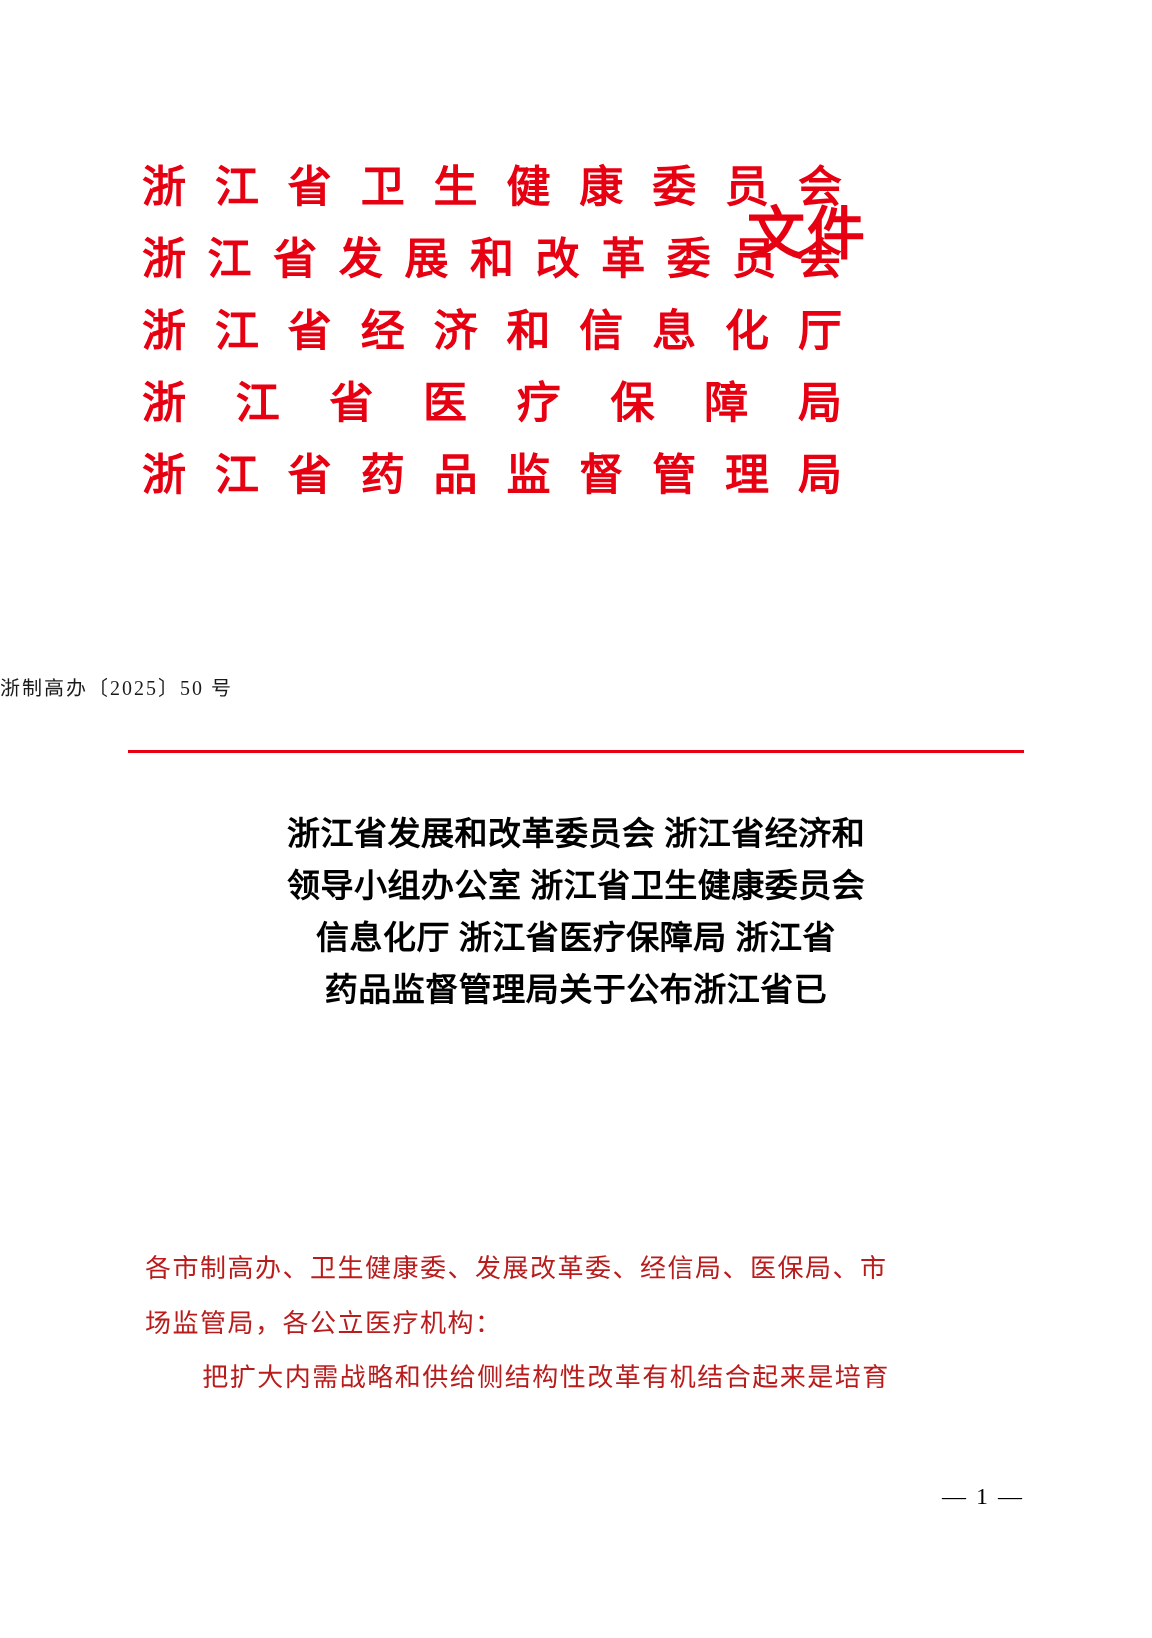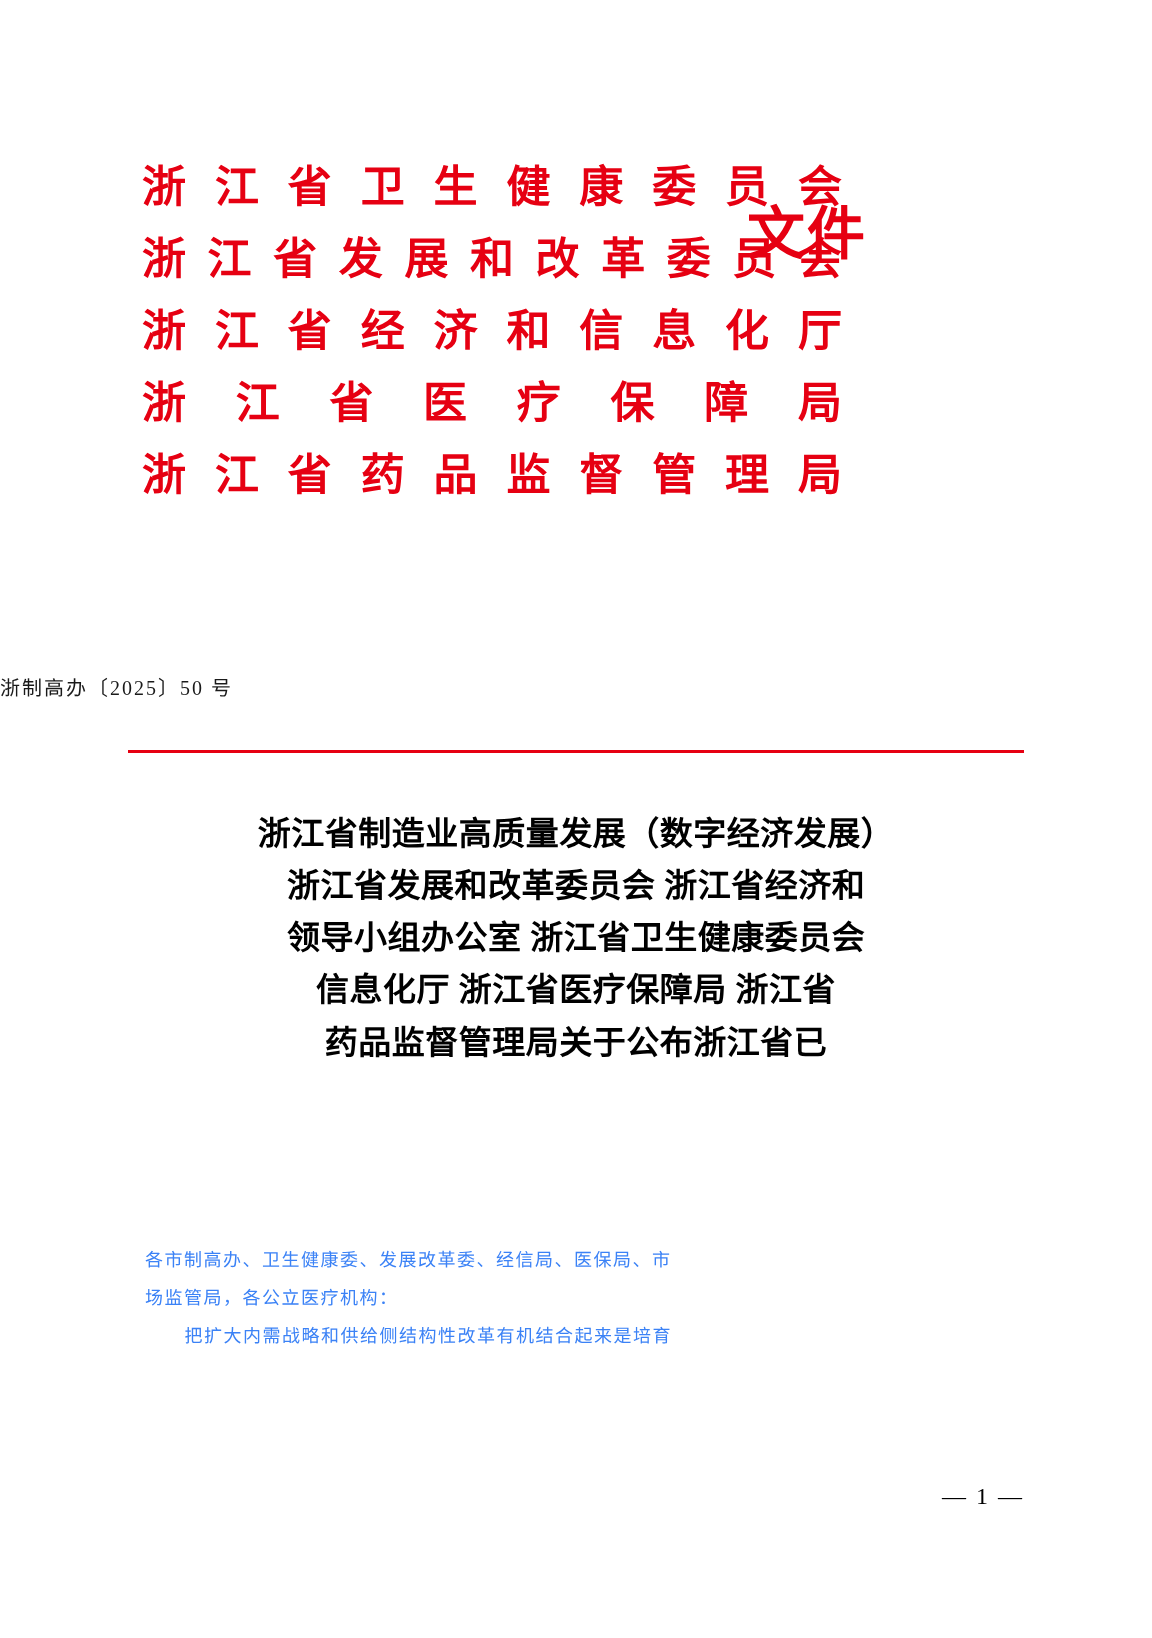--- a/index.html
+++ b/index.html
@@ -112,24 +112,24 @@
   }
   .doc-title .tline { display: block; }
 
   
   .body-text {
     position: absolute;
     left: 145px;
     top: 1242px;
     width: 870px;
     font-family: "Liberation Serif", "DejaVu Serif", serif;
-    font-size: 18px;
+    font-size: 26px;
     line-height: 2.1;
     letter-spacing: 1.5px;
-    color: #3b82f6;
+    color: #b91c1c;
     text-align: justify;
   }
   .body-text p {
     margin: 0;
   }
   .body-text p.indent {
     text-indent: 2.2em;
   }
 
   
@@ -227,21 +227,20 @@
 
   </div>
 
   <div class="lh-wenjian">文件</div>
 
   <div class="doc-number">浙制高办〔2025〕50 号</div>
 
   <div class="red-rule"></div>
 
   <div class="doc-title">
-    <span class="tline">浙江省制造业高质量发展（数字经济发展）</span>
     <span class="tline">浙江省发展和改革委员会 浙江省经济和</span>
     <span class="tline">领导小组办公室 浙江省卫生健康委员会</span>
     <span class="tline">信息化厅 浙江省医疗保障局 浙江省</span>
     <span class="tline">药品监督管理局关于公布浙江省已</span>
   </div>
 
   <div class="body-text">
     <p>各市制高办、卫生健康委、发展改革委、经信局、医保局、市</p>
     <p>场监管局，各公立医疗机构：</p>
     <p class="indent">把扩大内需战略和供给侧结构性改革有机结合起来是培育</p>

